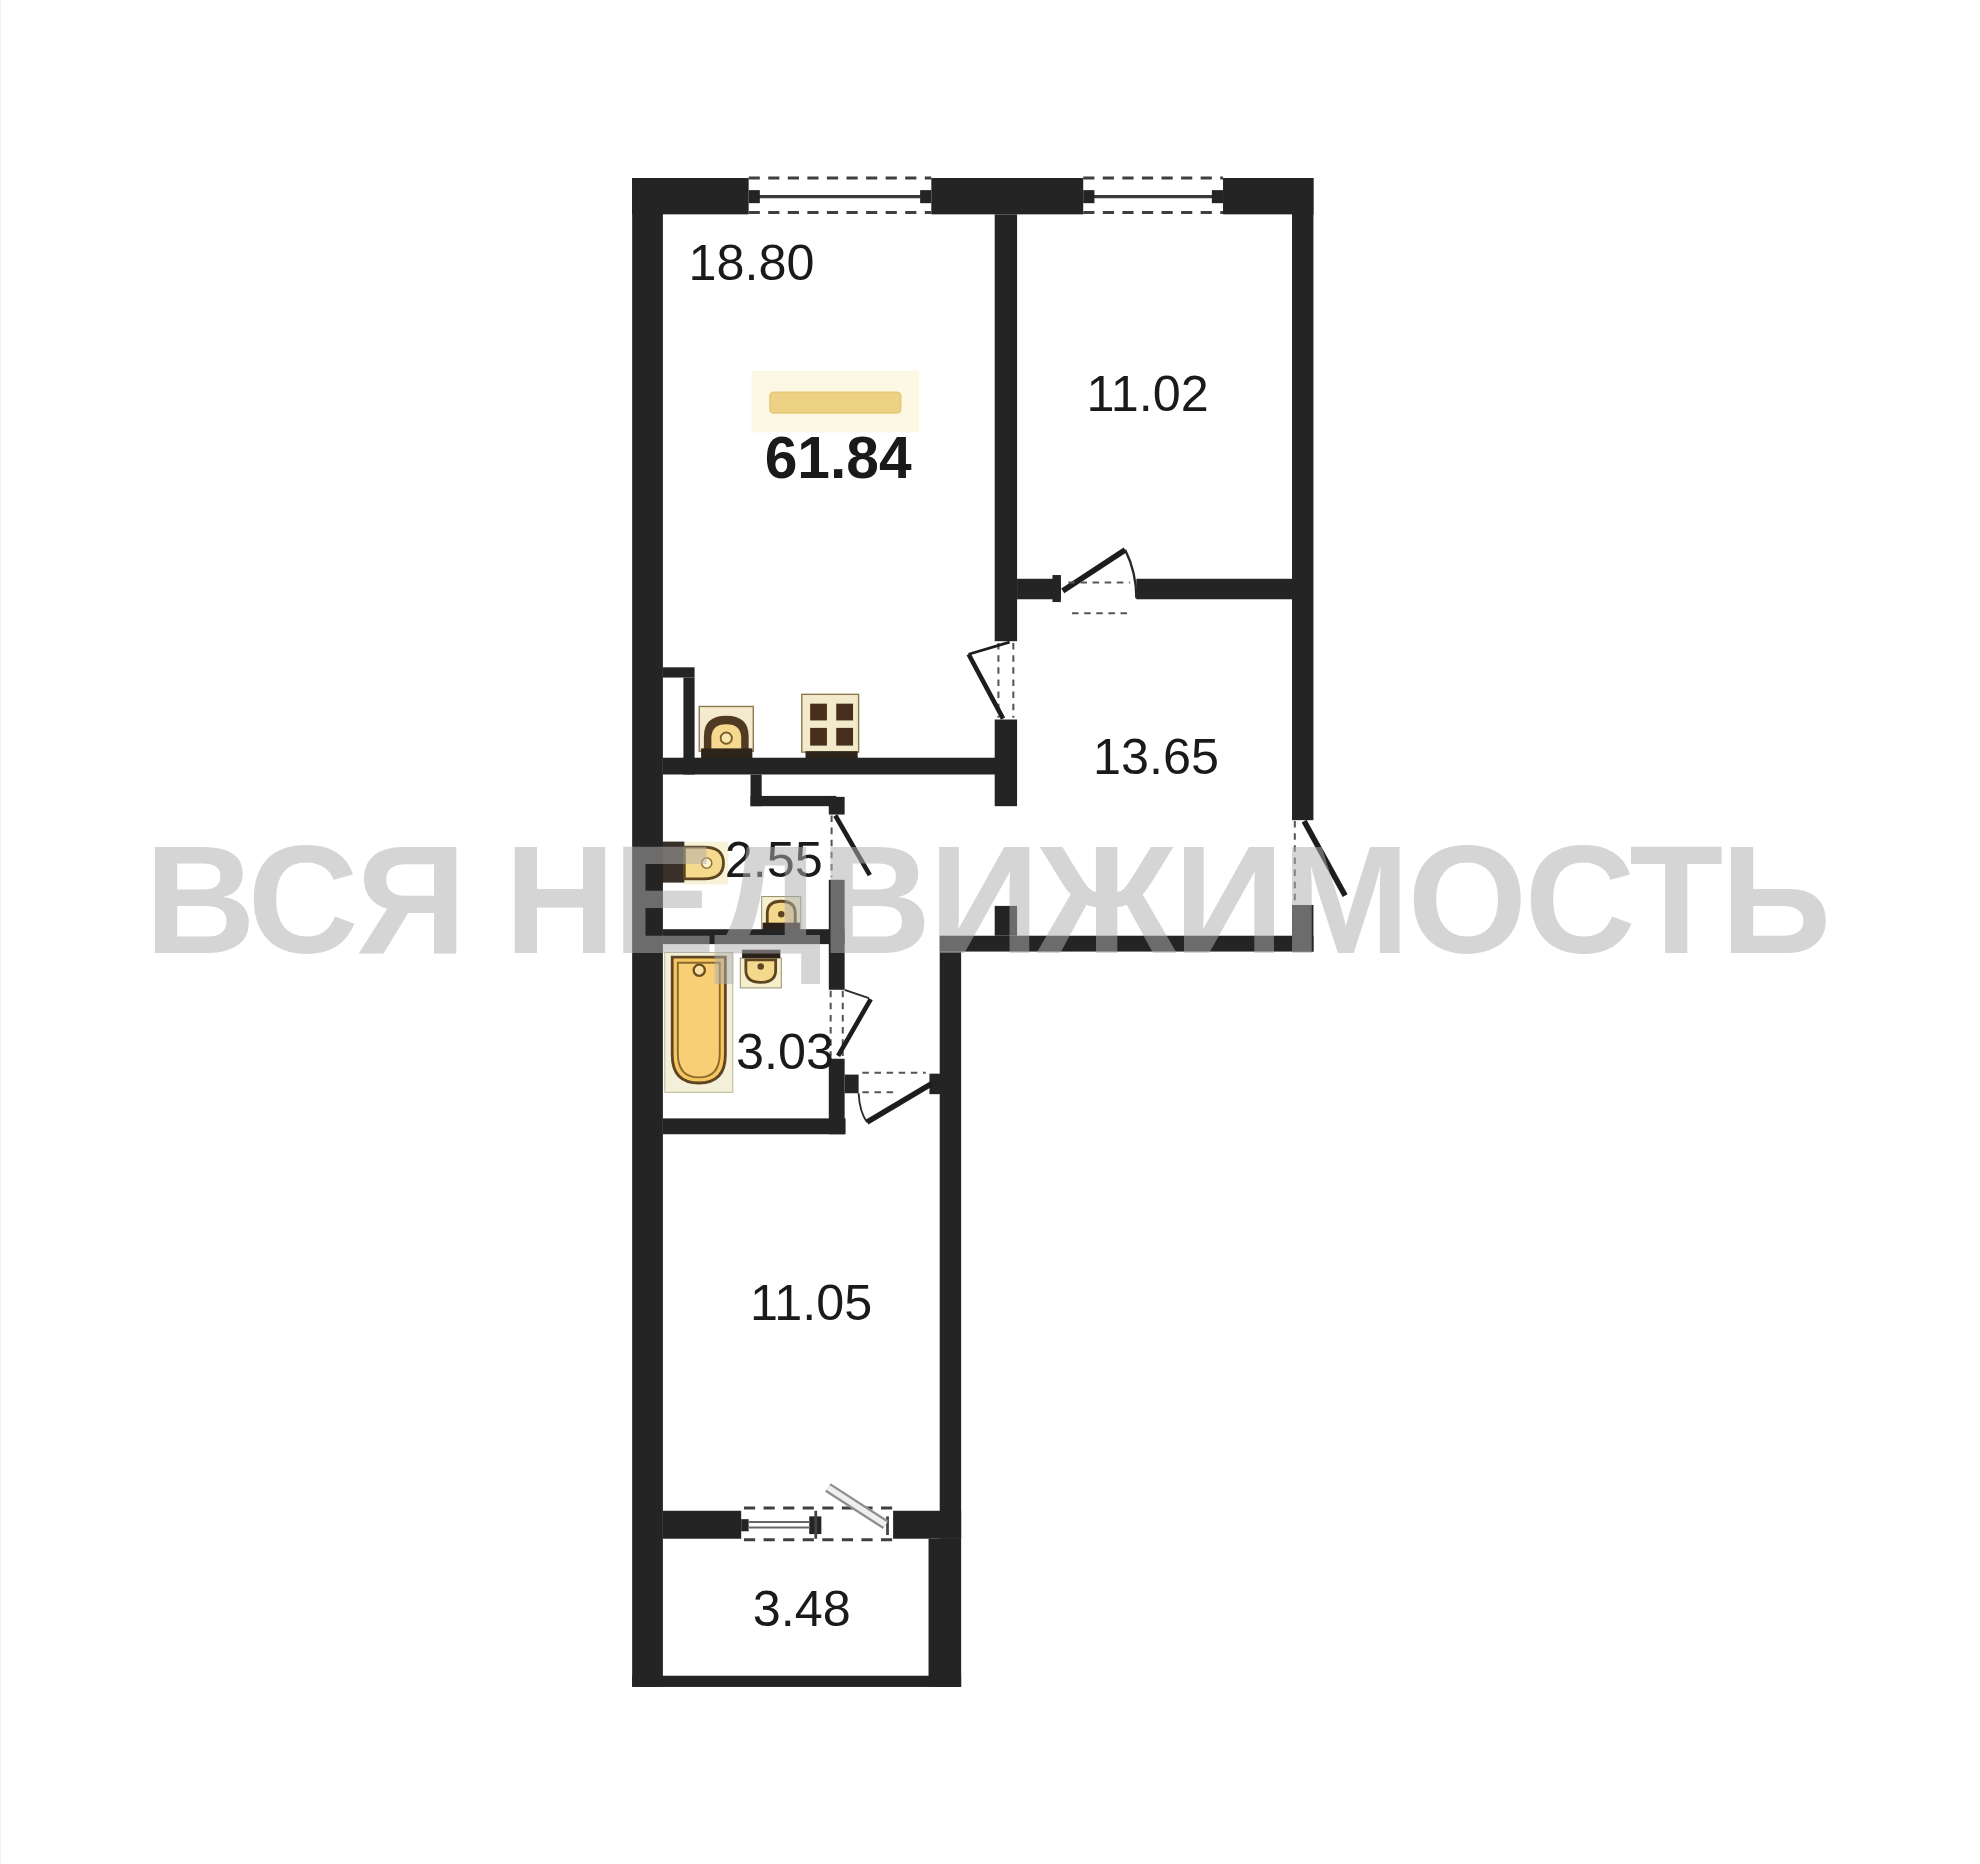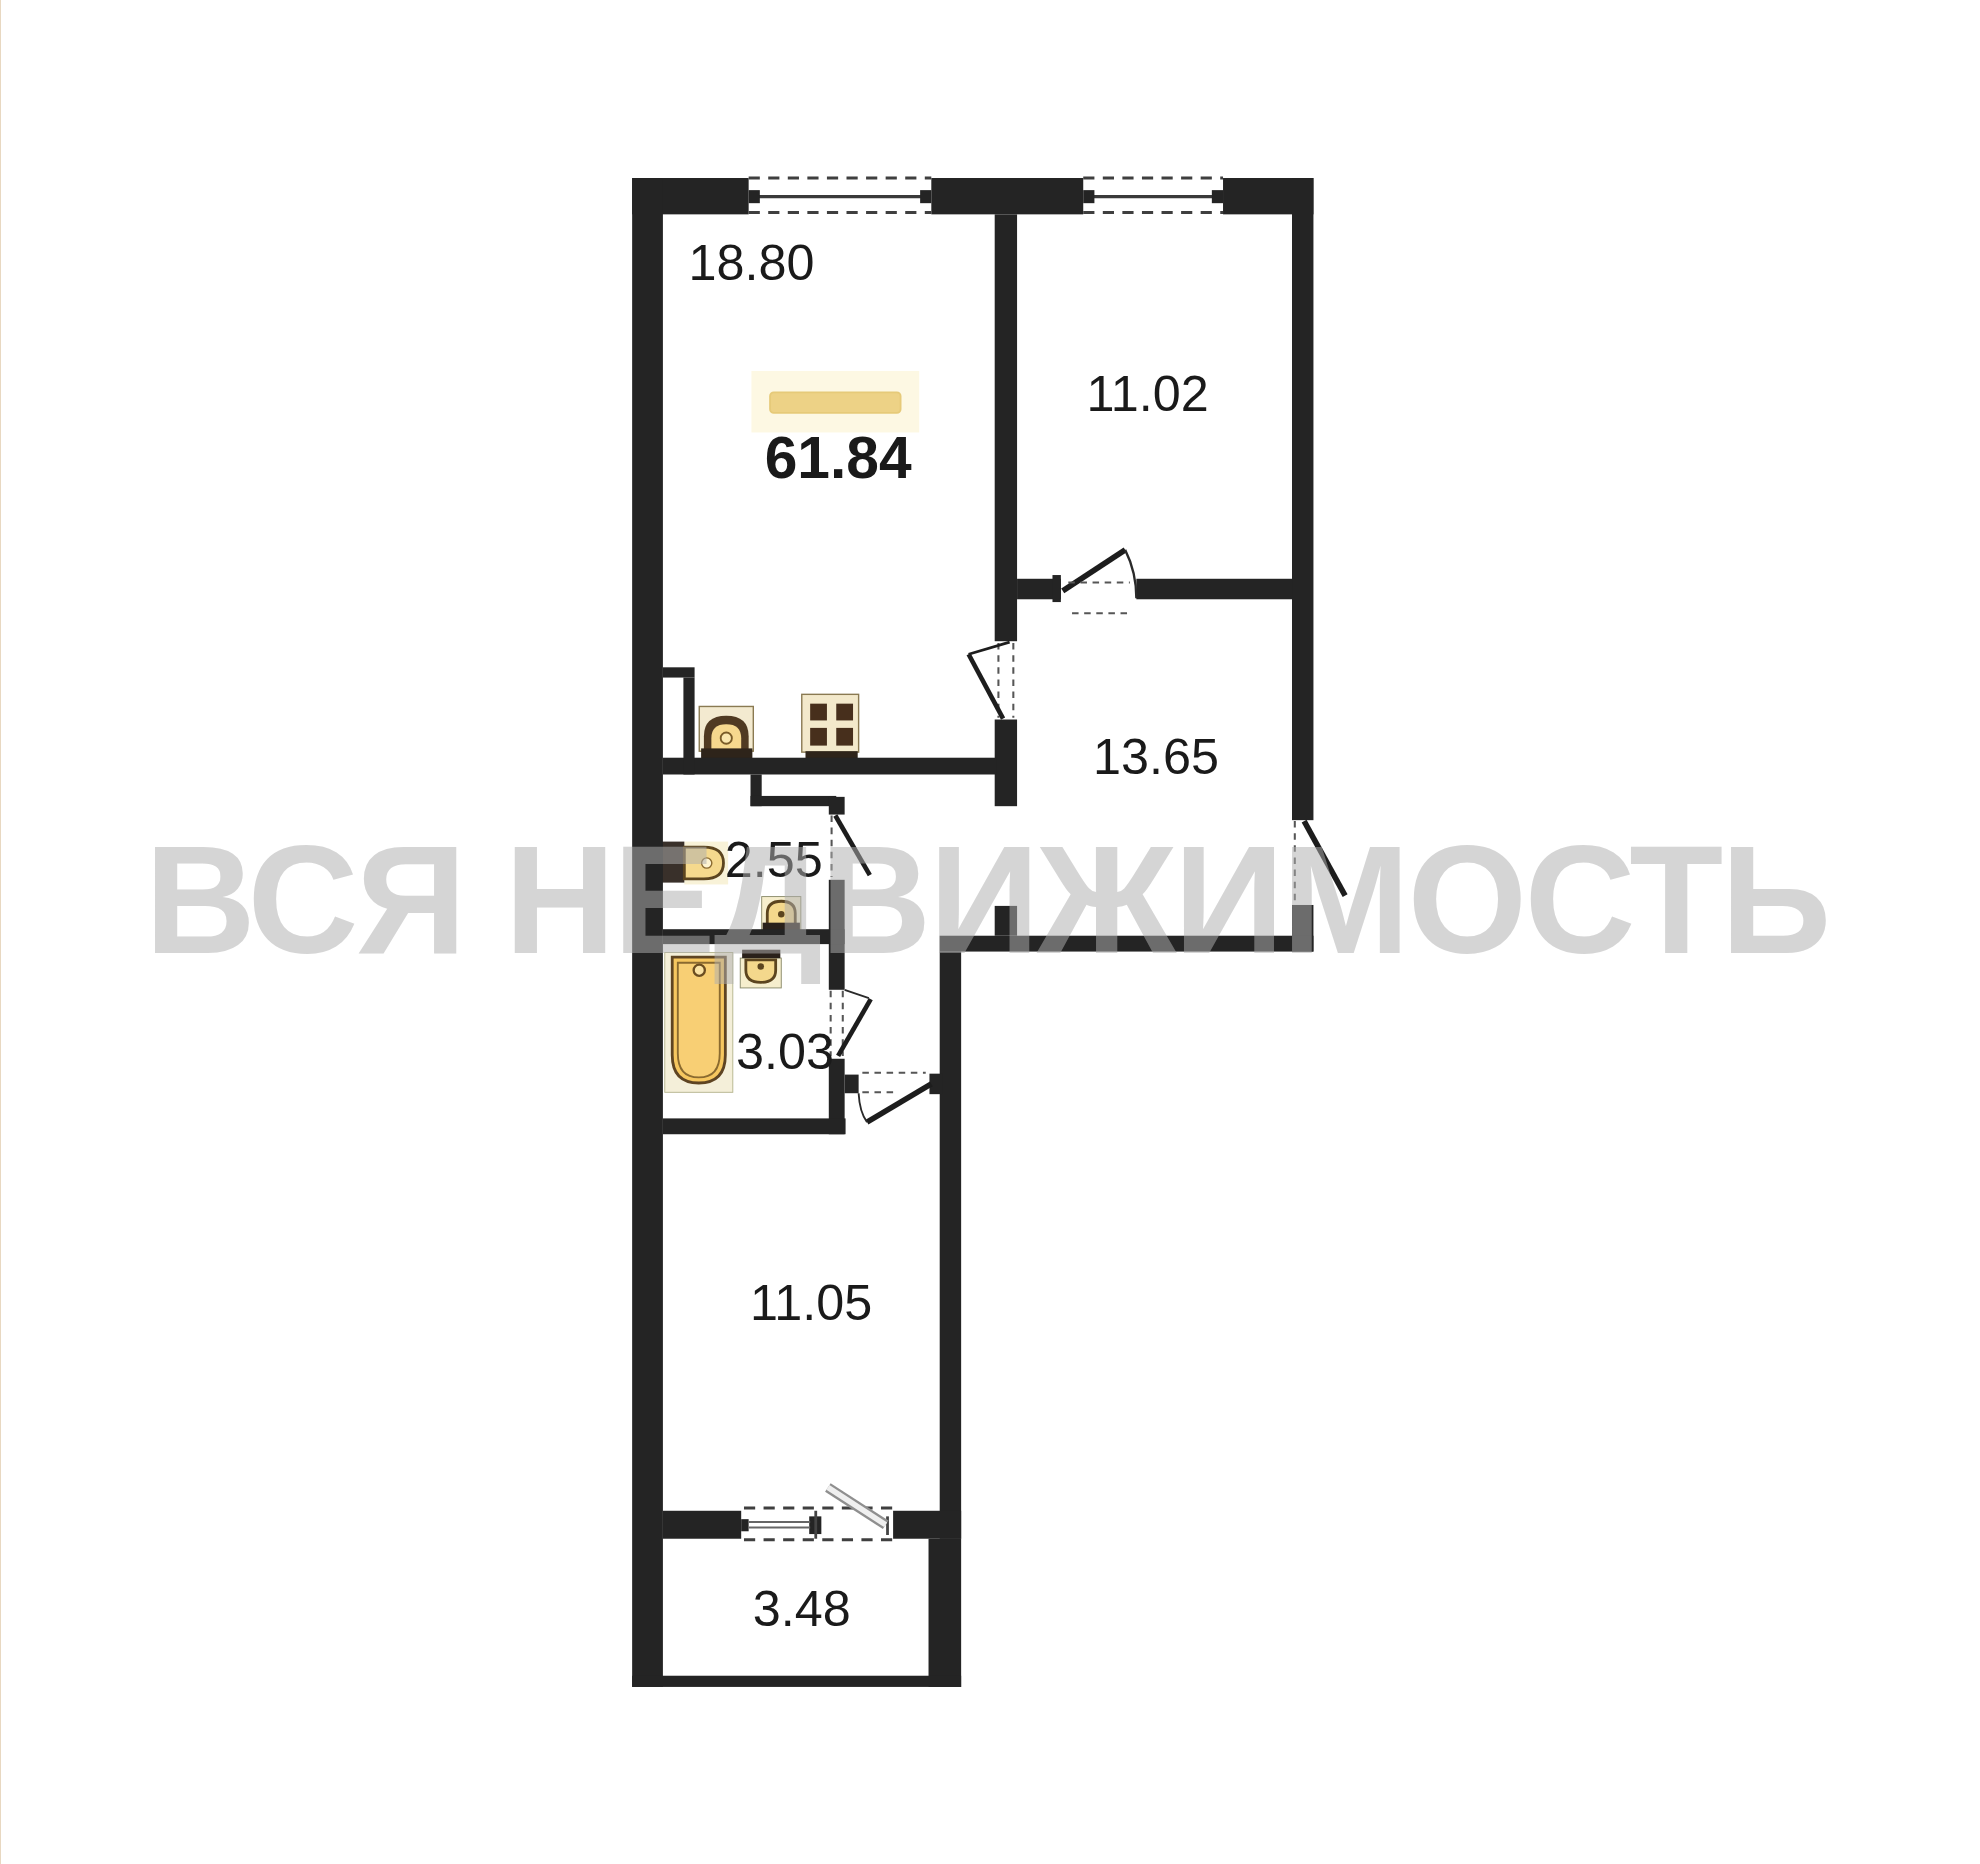--- a/index.html
+++ b/index.html
@@ -1,16 +1,16 @@
 <!DOCTYPE html>
 <html style="font-size:15px"><head>
 <meta charset="utf-8">
 <style>
   html,body{margin:0;padding:0;background:#ffffff;}
-  .page{position:relative;width:1981px;height:1864px;background:#a16207;overflow:hidden;
+  .page{position:relative;width:1981px;height:1864px;background:#fca5a5;overflow:hidden;
         font-family:"Liberation Sans", sans-serif;}
   svg{position:absolute;left:0;top:0;}
 </style>
 </head>
 <body>
 <div class="page">
 <svg width="1981" height="1864" viewBox="0 0 2125 2000">
 
   <rect x="0" y="0" width="2125" height="2000" fill="#ffffff"></rect>
   <g id="rooms" fill="none" stroke="none">

